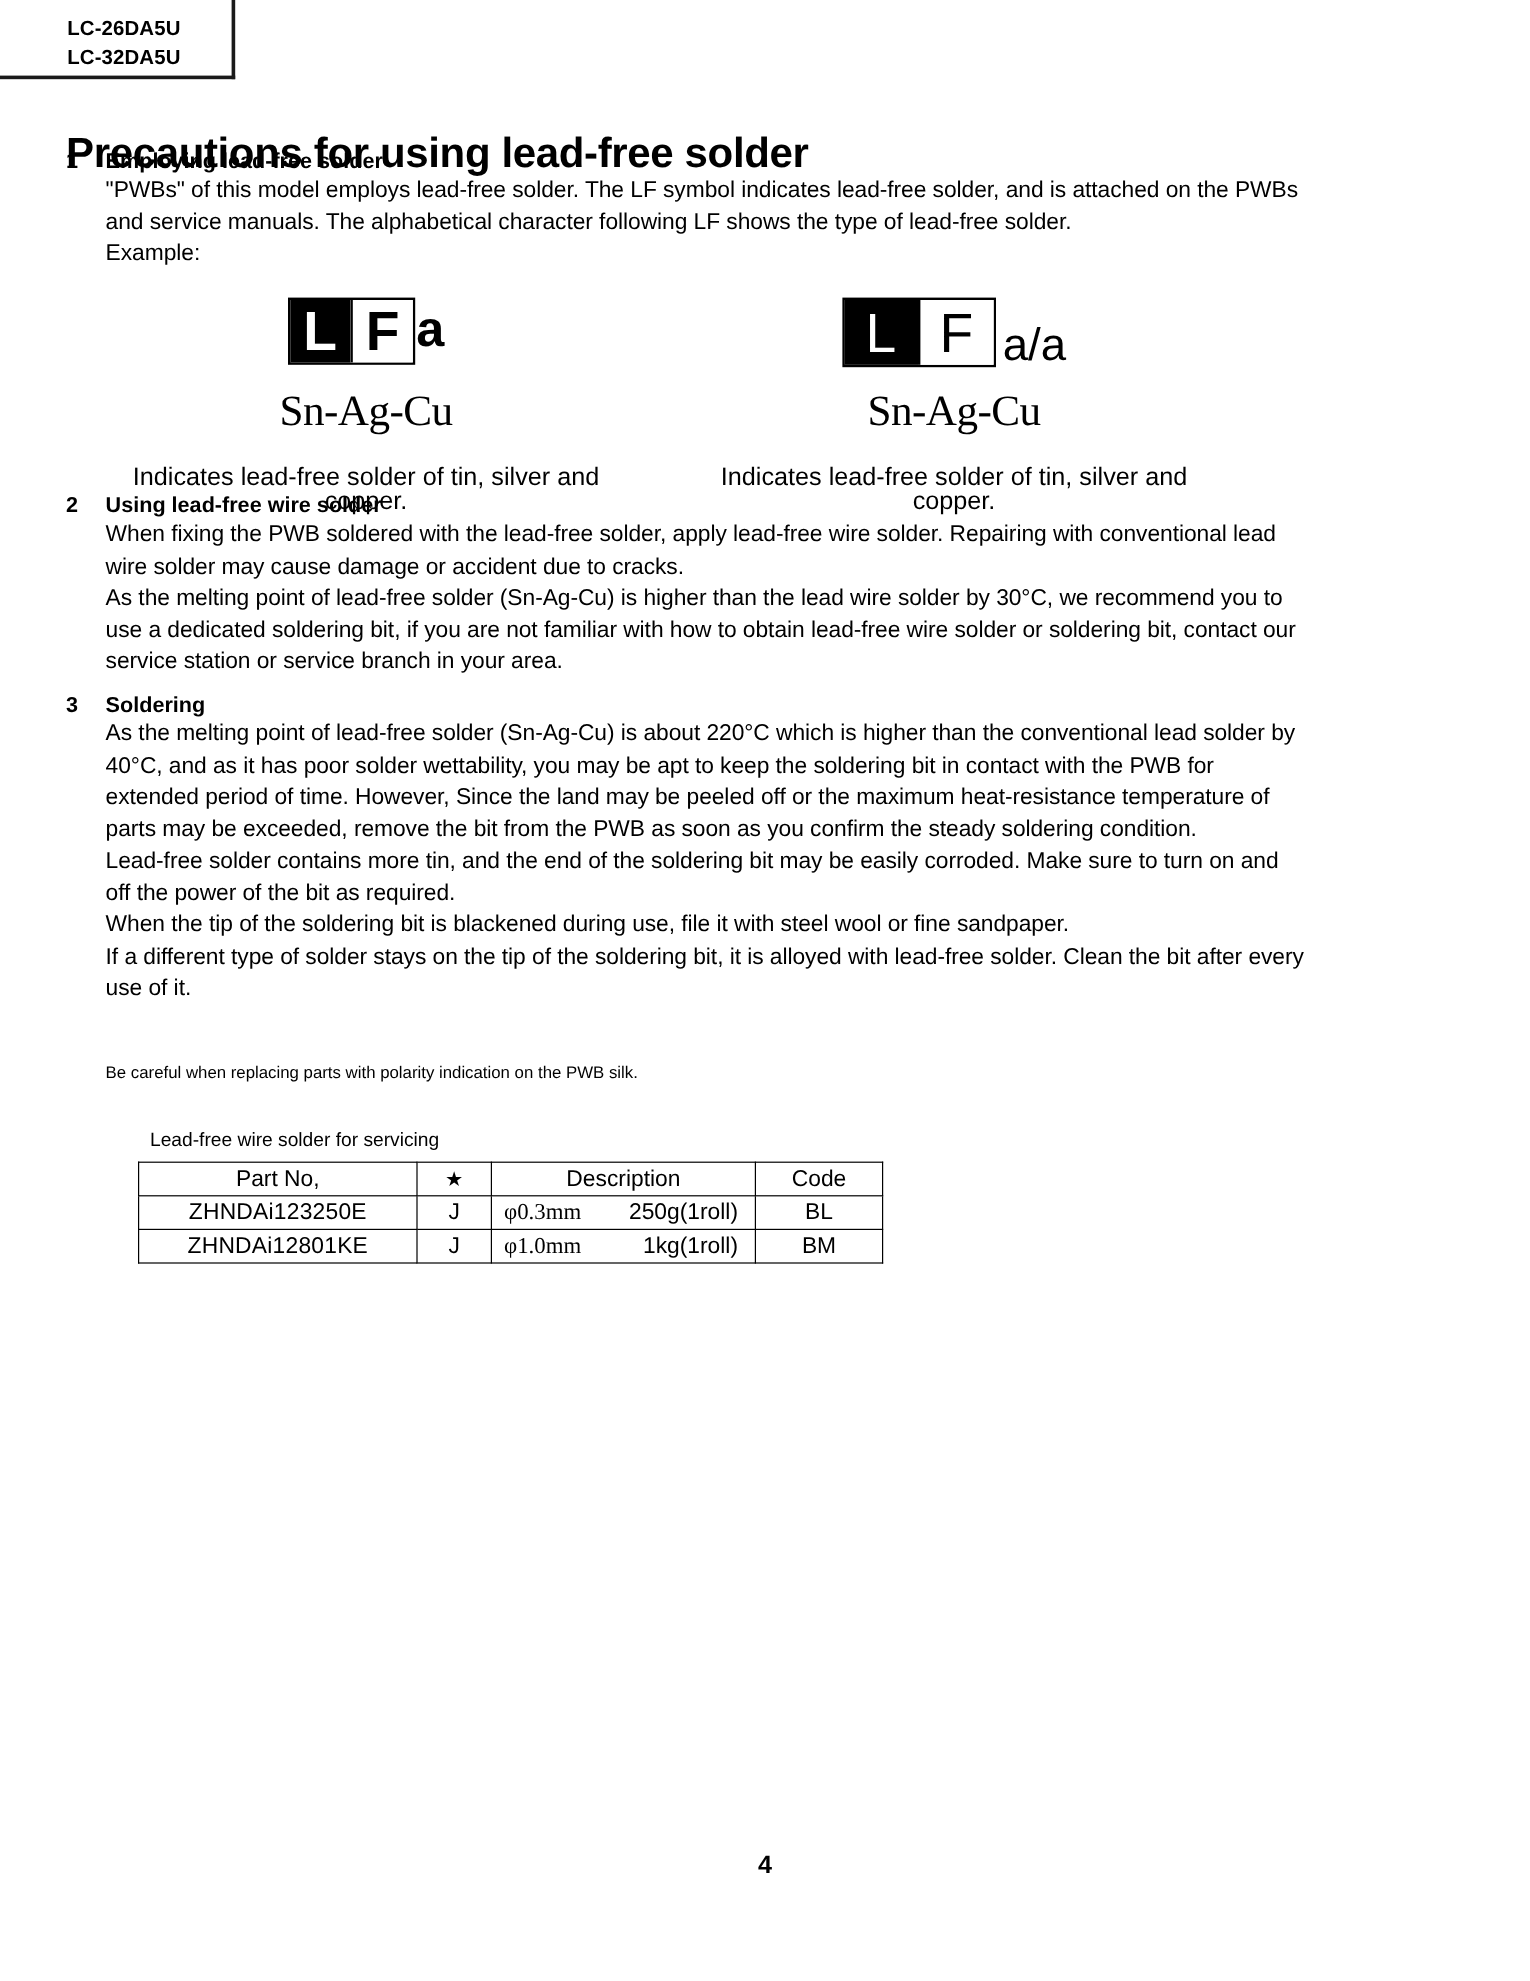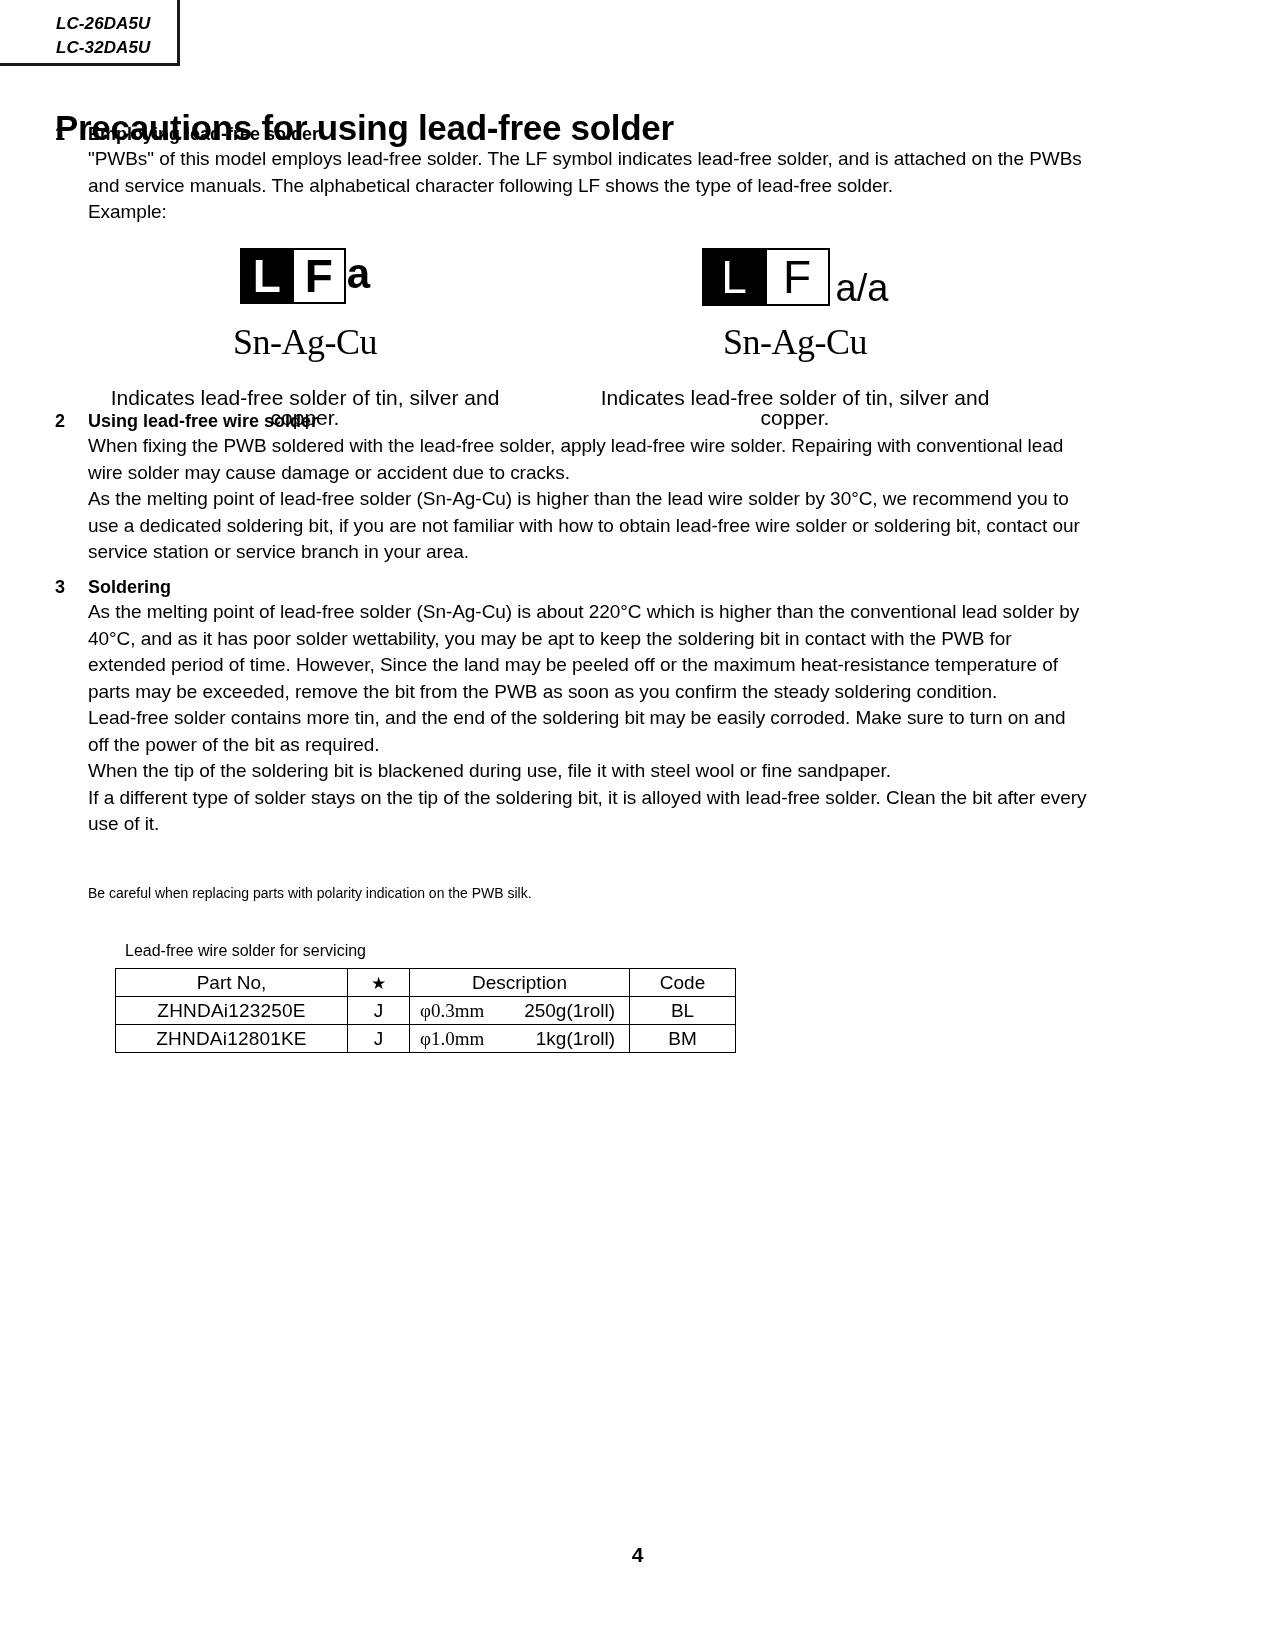--- a/index.html
+++ b/index.html
@@ -14,27 +14,26 @@
     font-family: "Liberation Sans", sans-serif;
     color: #000000;
     -webkit-font-smoothing: antialiased;
   }
 
   
   .model-badge {
     position: absolute;
     left: 0;
     top: 0;
-    width: 180px;
+    width: 196px;
     height: 66px;
     border-right: 3px solid #1a1a1a;
     border-bottom: 3px solid #1a1a1a;
     box-sizing: border-box;
     padding: 12px 0 0 56px;
-    font-style: italic;
   }
   .model-badge .model-line {
     font-size: 17px;
     font-weight: bold;
     letter-spacing: 0.1px;
     line-height: 24px;
   }
 
   
   .page {

